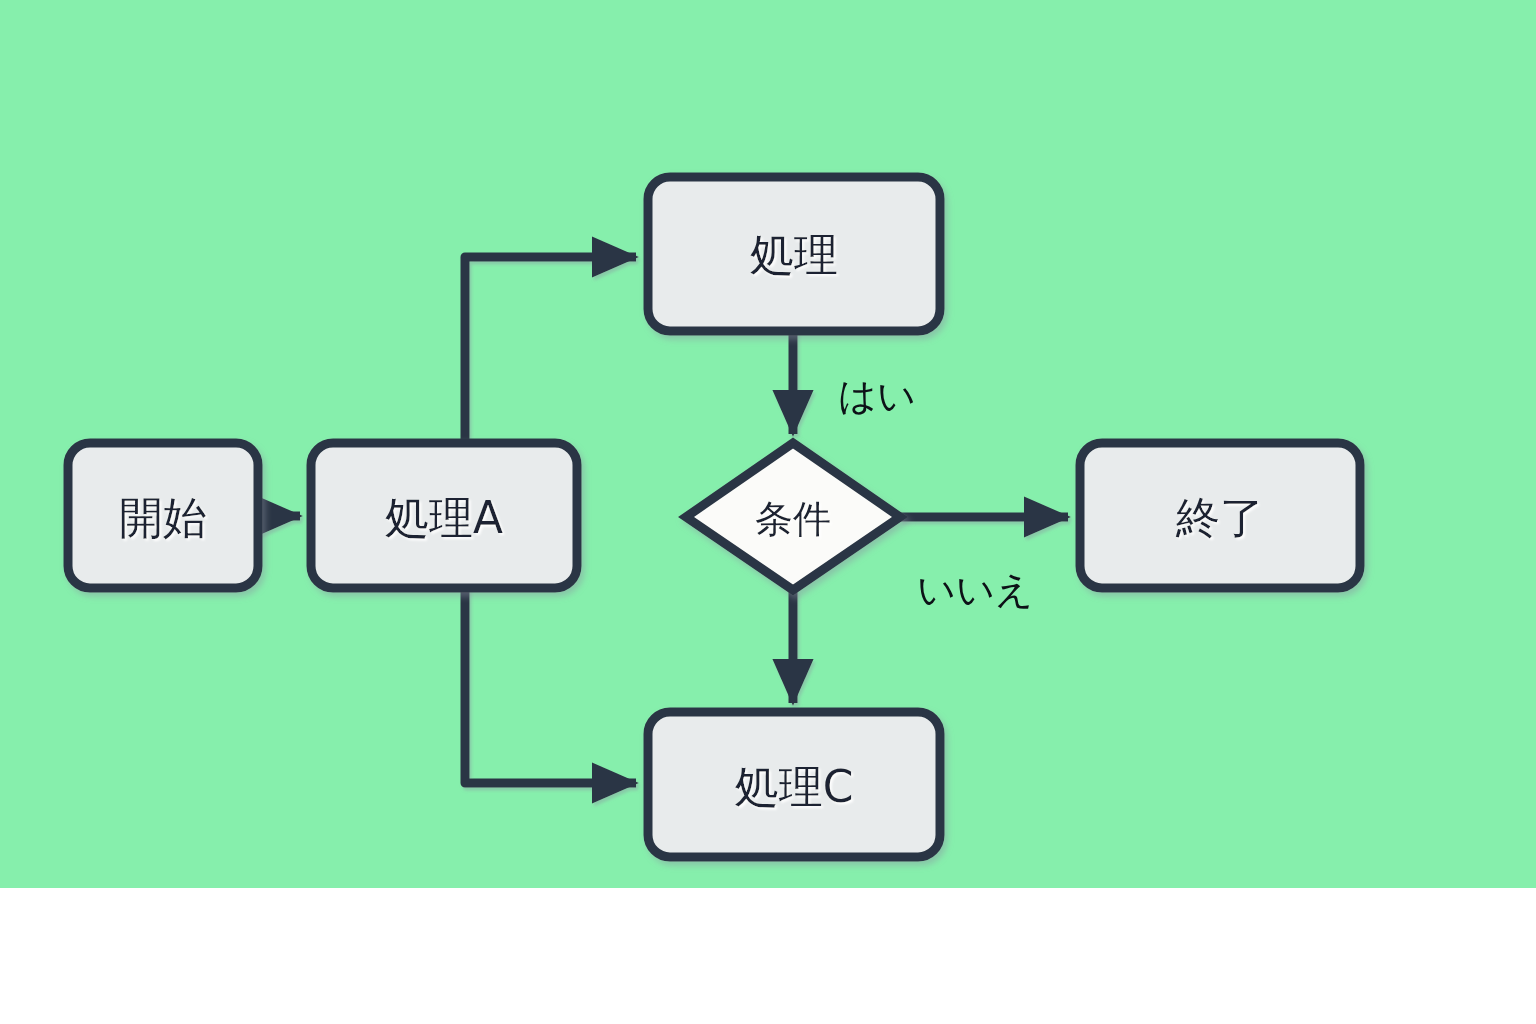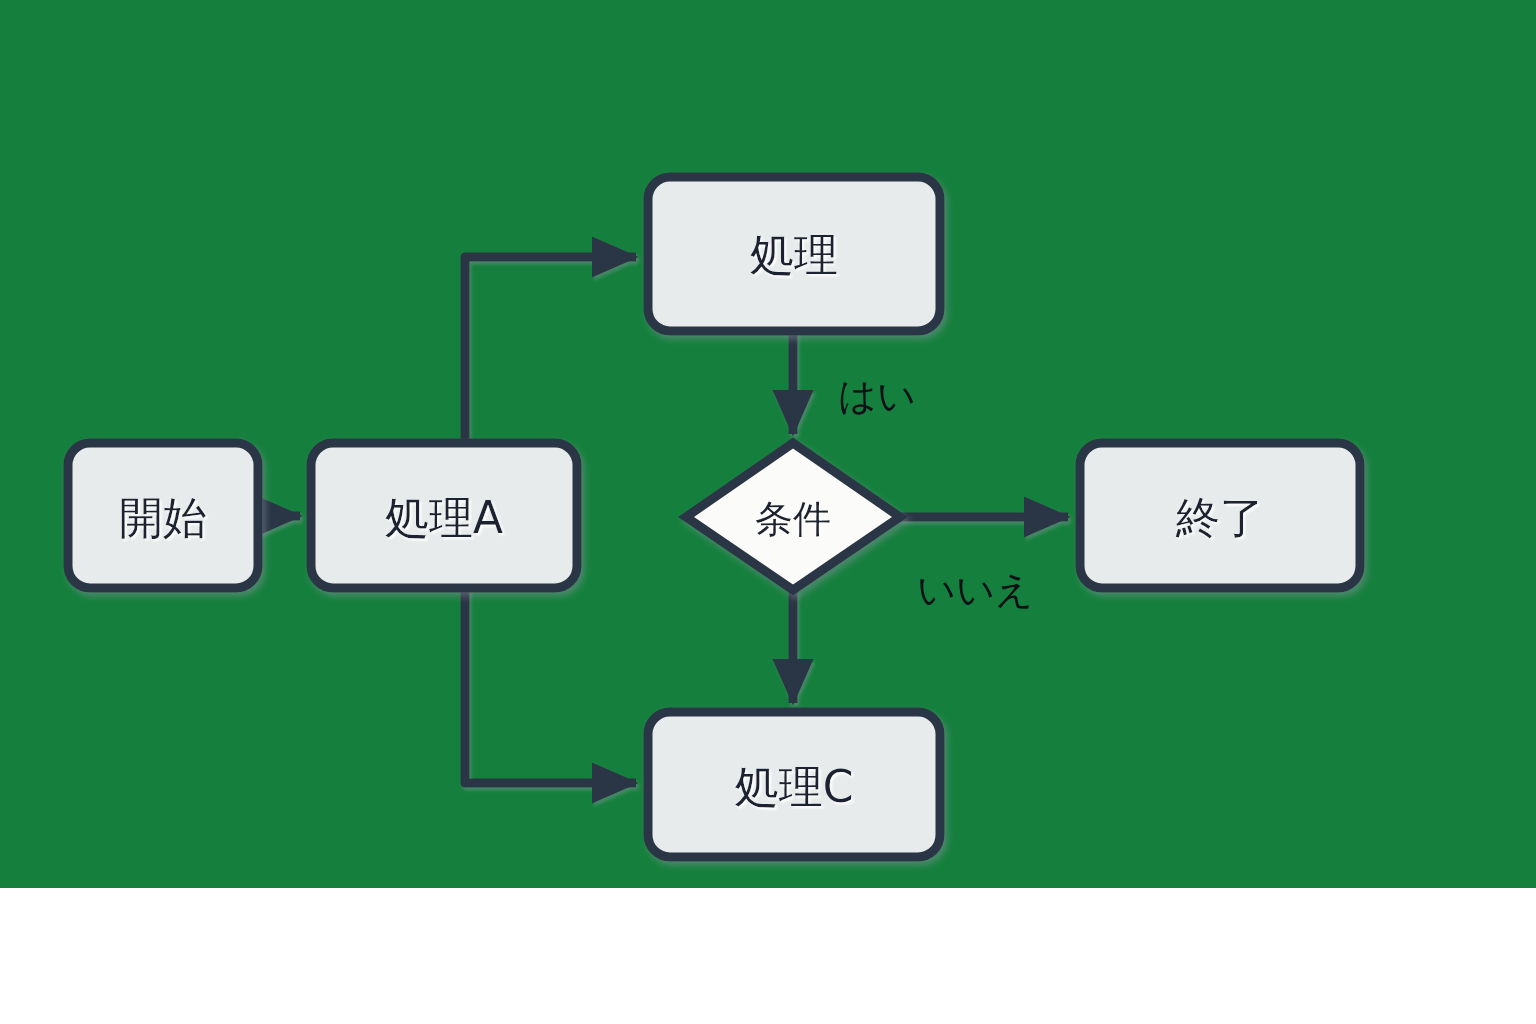--- a/index.html
+++ b/index.html
@@ -11,21 +11,21 @@
   body {
     width: 1536px;
     height: 1024px;
     overflow: hidden;
     font-family: "DejaVu Sans", "Liberation Sans", sans-serif;
   }
   #diagram-root {
     position: relative;
     width: 1536px;
     height: 888px;
-    background: #15803d;
+    background: #86efac;
   }
   #flow-svg {
     position: absolute;
     top: 0;
     left: 0;
     width: 1536px;
     height: 1024px;
     display: block;
   }
   .node-label {

